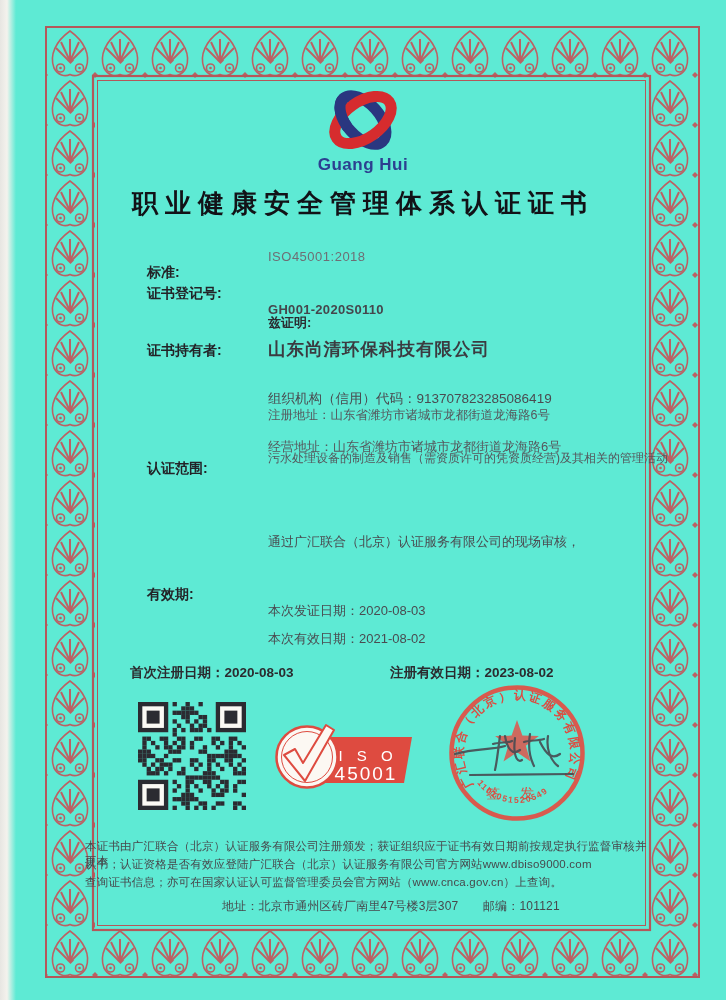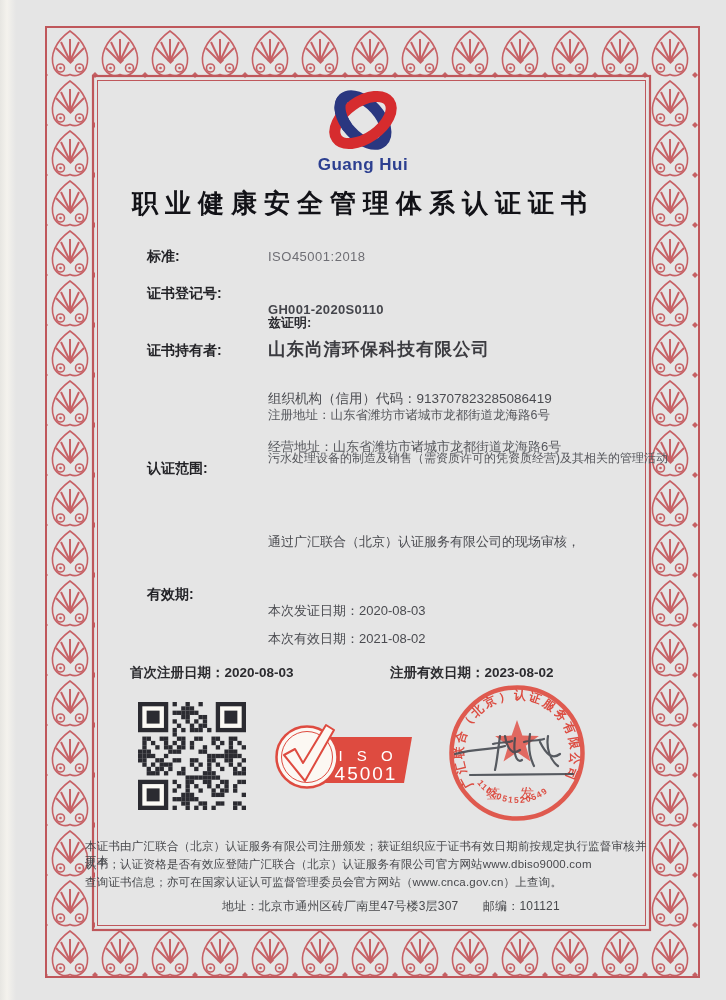--- a/index.html
+++ b/index.html
@@ -1,34 +1,34 @@
 <!DOCTYPE html>
 <html><head>
 <meta charset="utf-8">
 <style>
   html,body{margin:0;padding:0;background:#fbf9f4;}
   .paper{
     position:relative;width:726px;height:1000px;overflow:hidden;
-    background:#e5e5e5;
+    background:#5eead4;
     font-family:"Liberation Sans","DejaVu Sans",sans-serif;
     color:#2c2c30;
   }
   .paper::before{content:"";position:absolute;left:0;top:0;bottom:0;width:16px;
     background:linear-gradient(90deg,#e7e6e2 0,#f4f2ed 7px,rgba(251,249,244,0) 16px);z-index:5;}
   .border-svg{position:absolute;left:0;top:0;z-index:1;}
   .content{position:absolute;inset:0;z-index:2;}
   .logo-wrap{position:absolute;left:320px;top:84px;width:86px;height:72px;}
   .logo-text{position:absolute;left:0;top:155px;width:726px;text-align:center;
     font-weight:bold;font-size:17px;color:#2c3f90;letter-spacing:.5px;}
   .title{position:absolute;left:0;top:186px;width:726px;text-align:center;
     font-weight:bold;font-size:26px;letter-spacing:7px;color:#121217;}
   .lbl{position:absolute;left:147px;font-size:14px;font-weight:bold;color:#232327;}
   .val{position:absolute;left:268px;font-size:13px;color:#4a4b50;}
   .std-val{top:249px;color:#6e6e74;letter-spacing:.5px;}
-  .lbl-std{top:248px;}
+  .lbl-std{top:264px;}
   .lbl-reg{top:285px;}
   .reg-val{top:302px;font-weight:bold;color:#45464c;letter-spacing:.3px;}
   .certify{top:314px;font-weight:bold;font-size:13px;color:#2b2b30;}
   .lbl-holder{top:342px;}
   .holder-name{top:337px;font-size:17.5px;font-weight:bold;color:#3b3b40;letter-spacing:1px;}
   .org-code{top:374px;font-size:13.5px;margin-top:16px;}
   .addr1{top:407px;font-size:12.5px;color:#56575c;}
   .addr2{top:438px;font-size:13px;color:#56575c;}
   .lbl-scope{top:460px;}
   .scope-val{top:450px;font-size:12px;white-space:nowrap;color:#55565b;}

